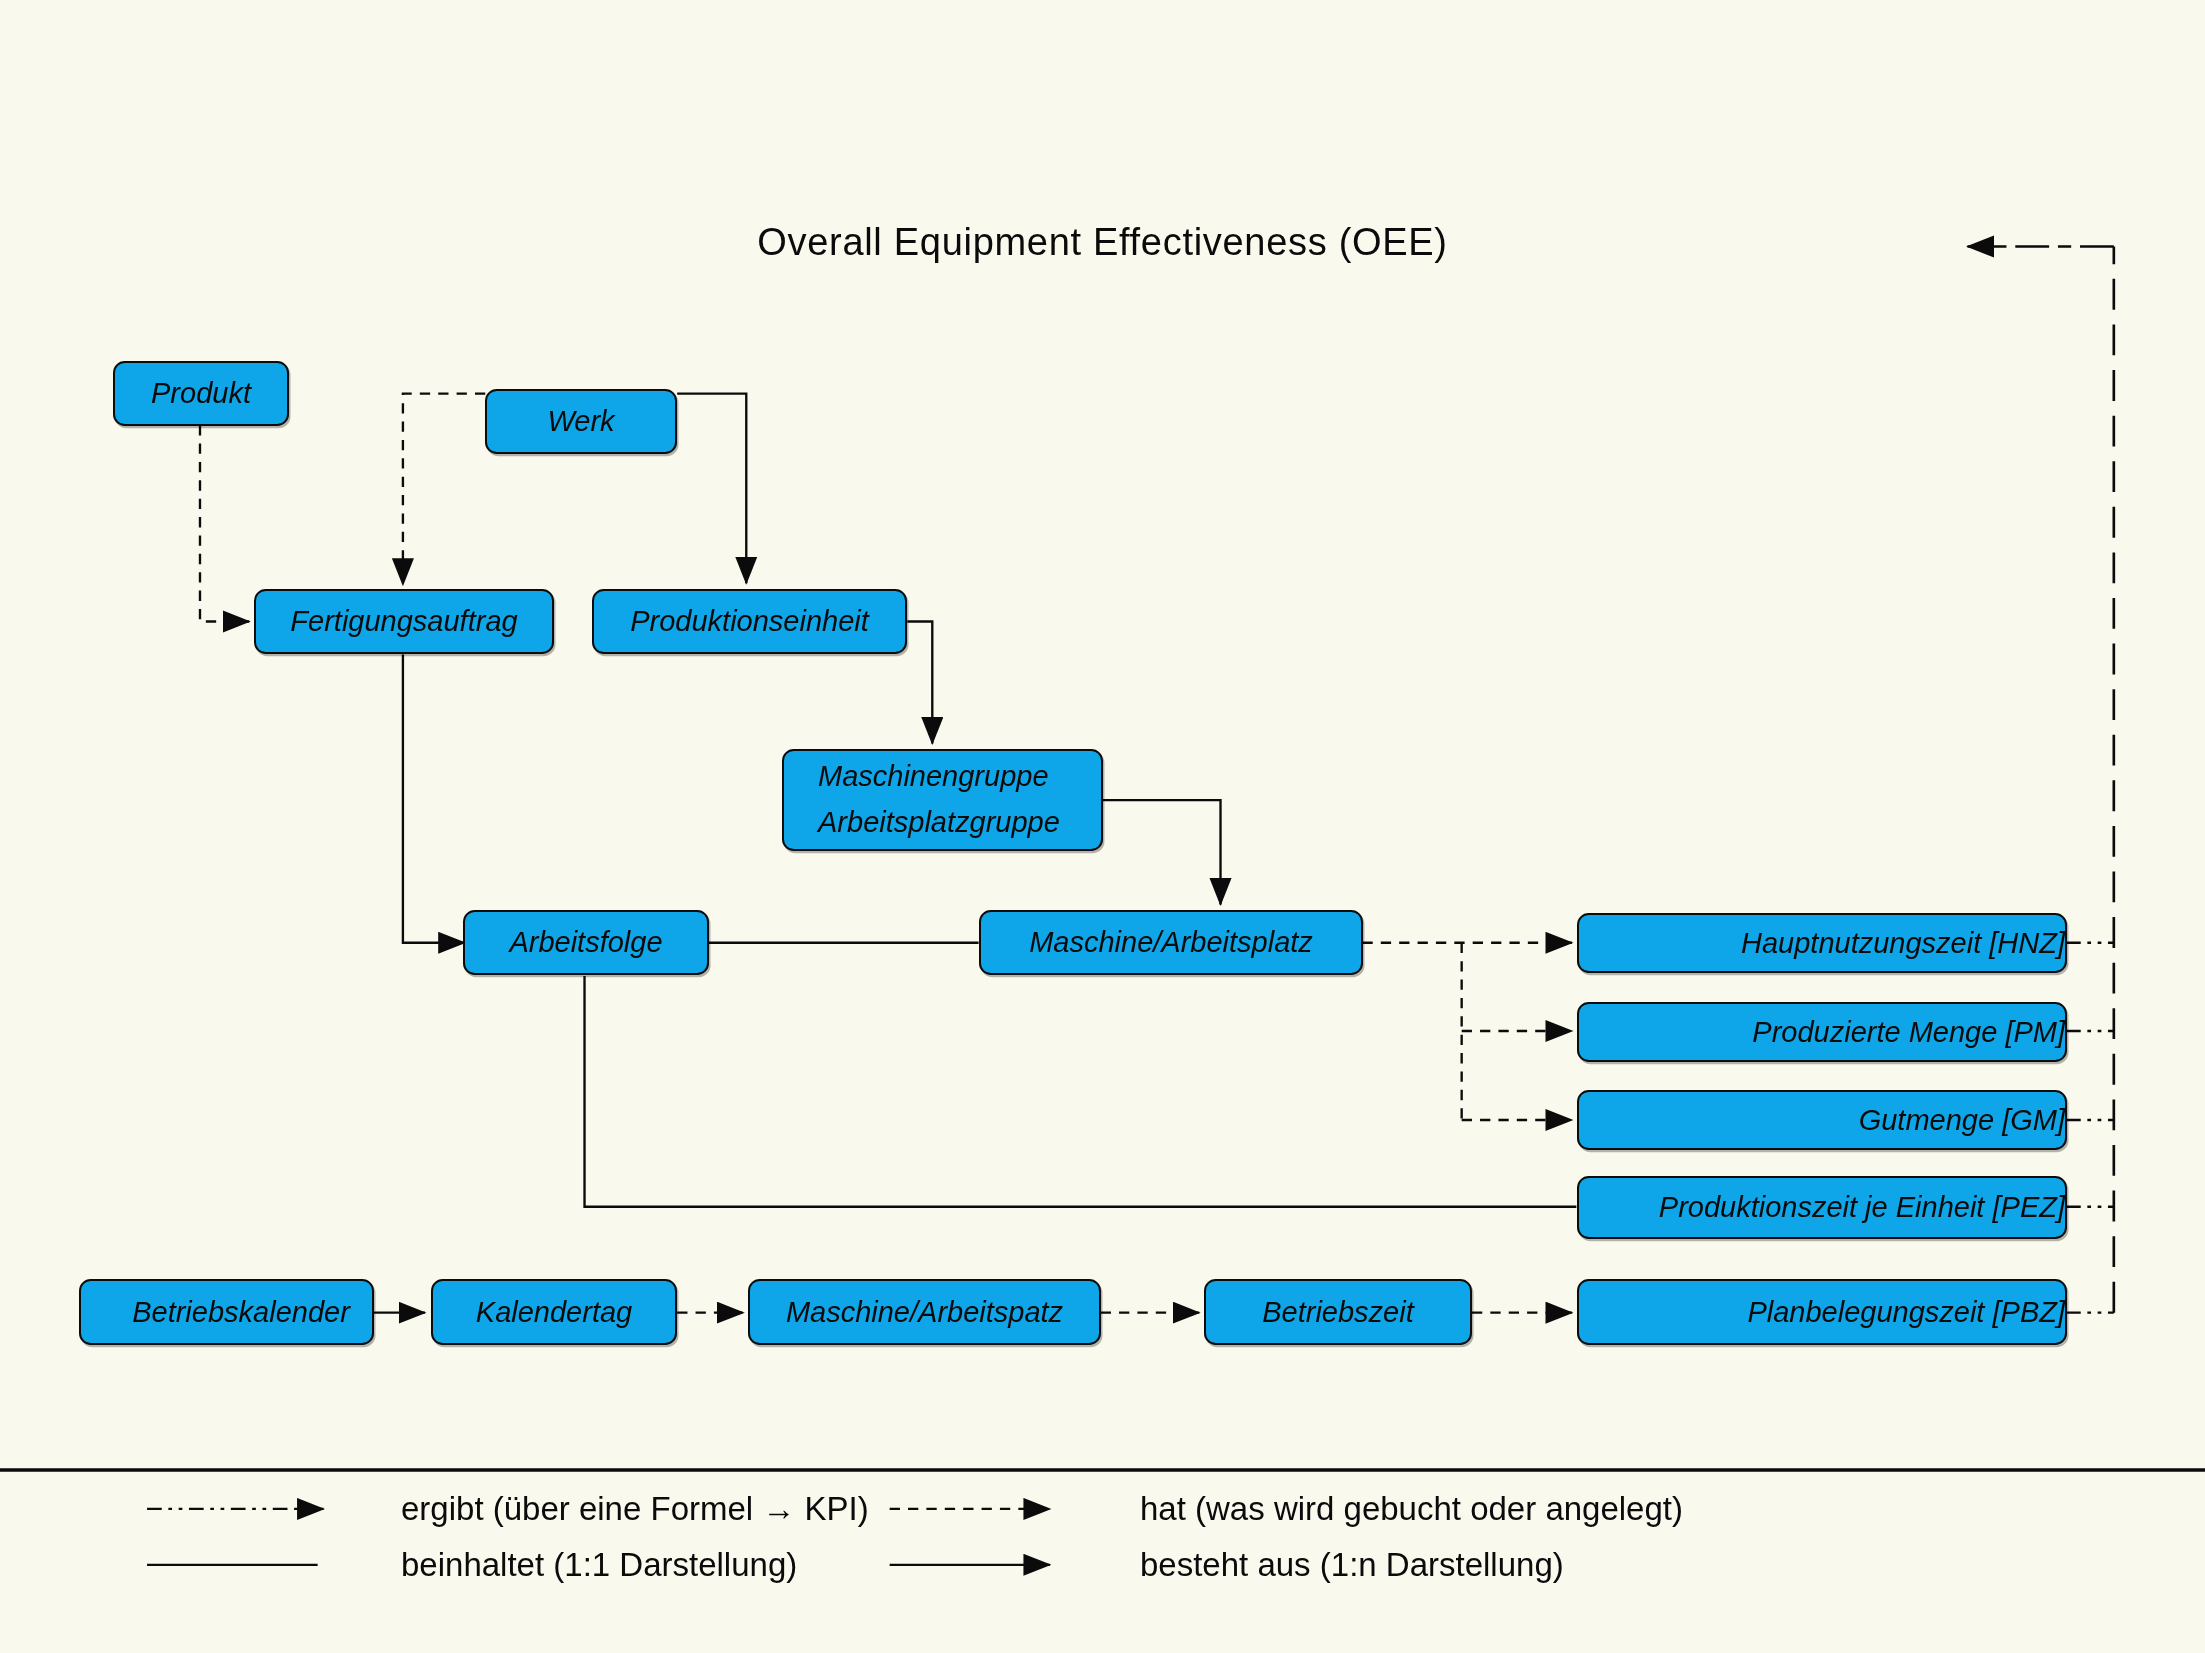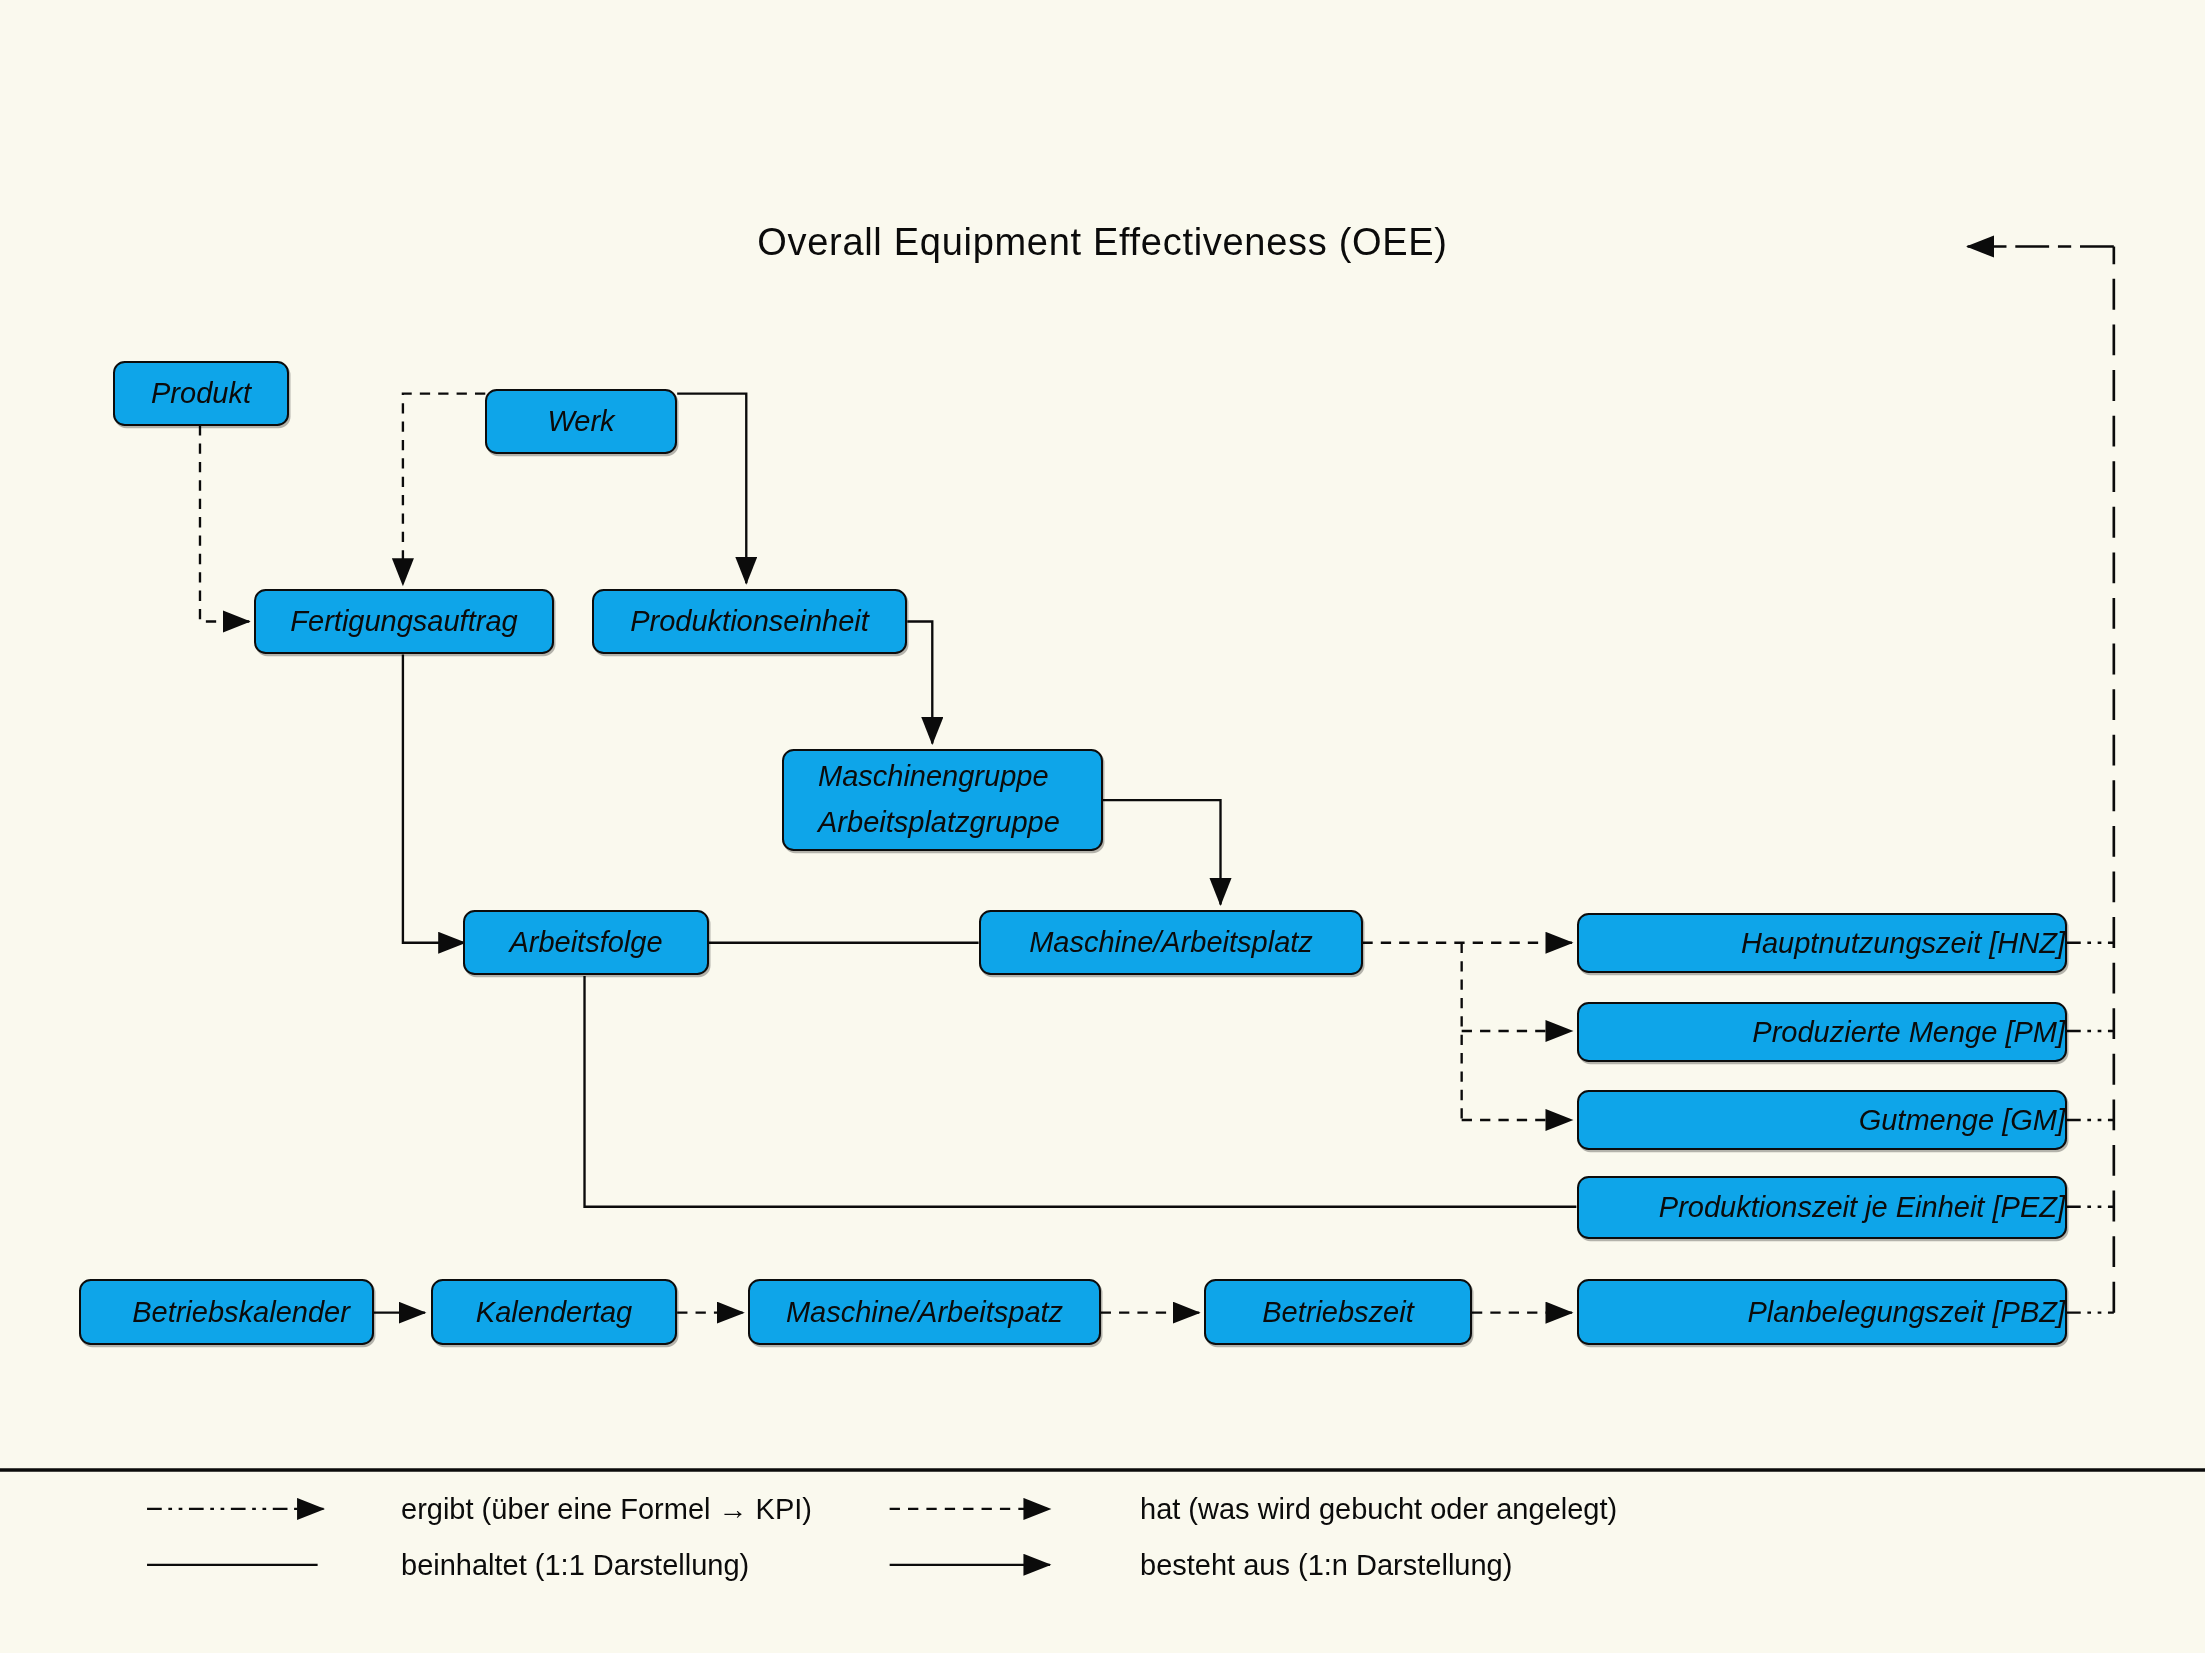--- a/index.html
+++ b/index.html
@@ -21,21 +21,21 @@
     box-shadow:1.5px 2.2px 0 rgba(0,0,0,0.28);
     font-style:italic;
   }
   .node.left{justify-content:flex-end;padding-left:31px;}
   .node.two-line{
     flex-direction:column;align-items:flex-start;justify-content:center;
     padding-left:34px;line-height:1.3;
   }
   .legend-label{
     position:absolute;transform:translateY(-50%);
-    font-size:29px;white-space:nowrap;
+    font-size:33px;white-space:nowrap;
   }
   
   .solid{stroke:#0b0b0b;stroke-width:3.2;fill:none;}
   .dashed{stroke:#0b0b0b;stroke-width:3.2;fill:none;stroke-dasharray:14 11;}
   .dashdot{stroke:#0b0b0b;stroke-width:3.2;fill:none;stroke-dasharray:20 9 5 9 5 9;}
   .longdash{stroke:#0b0b0b;stroke-width:3.6;fill:none;stroke-dasharray:42 20;}
   .kpiline{stroke:#0b0b0b;stroke-width:3.6;fill:none;stroke-dasharray:46 12 18 12;}
   .rule{stroke:#0b0b0b;stroke-width:5;fill:none;}
 </style>
 </head>

